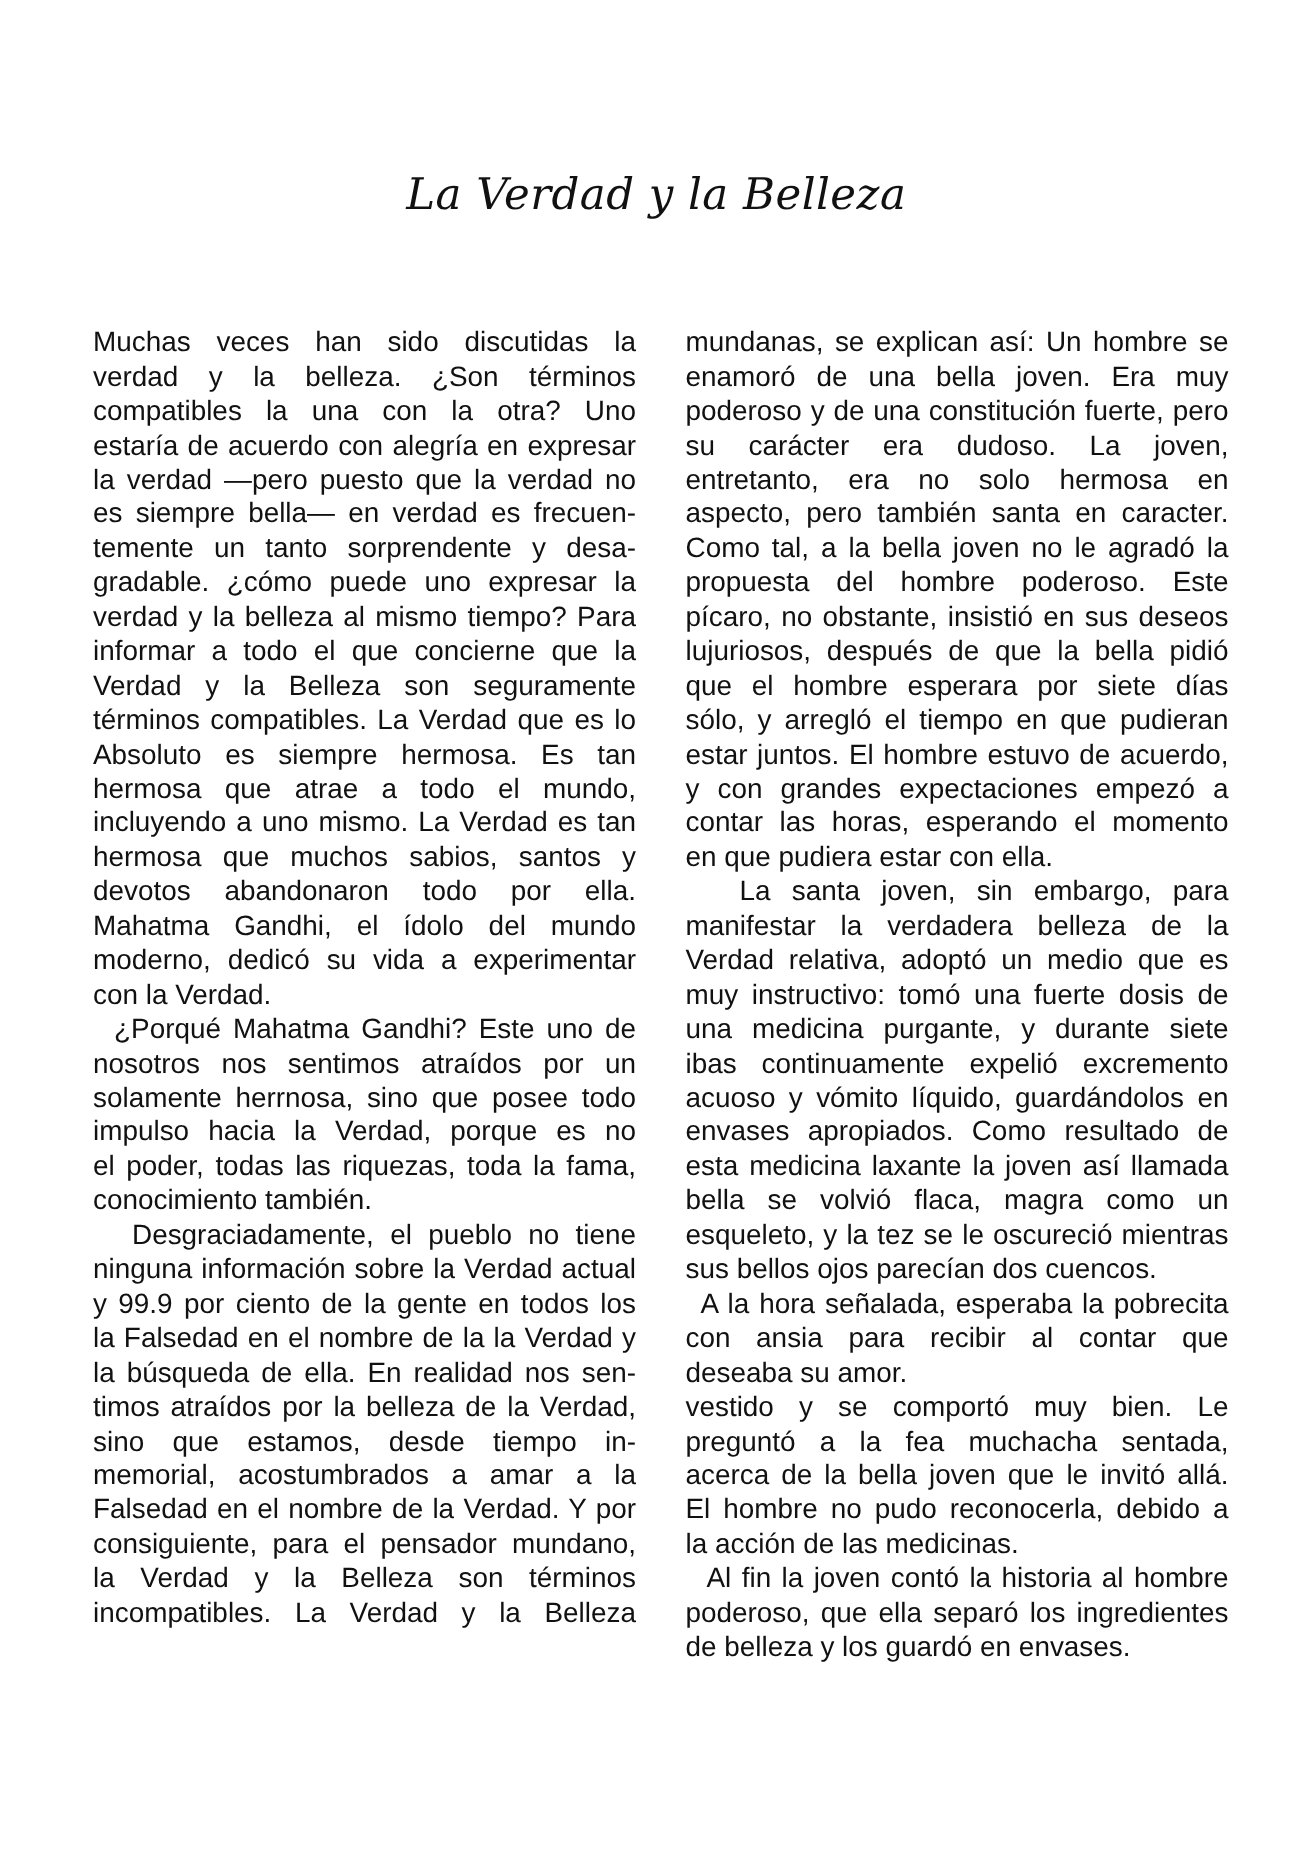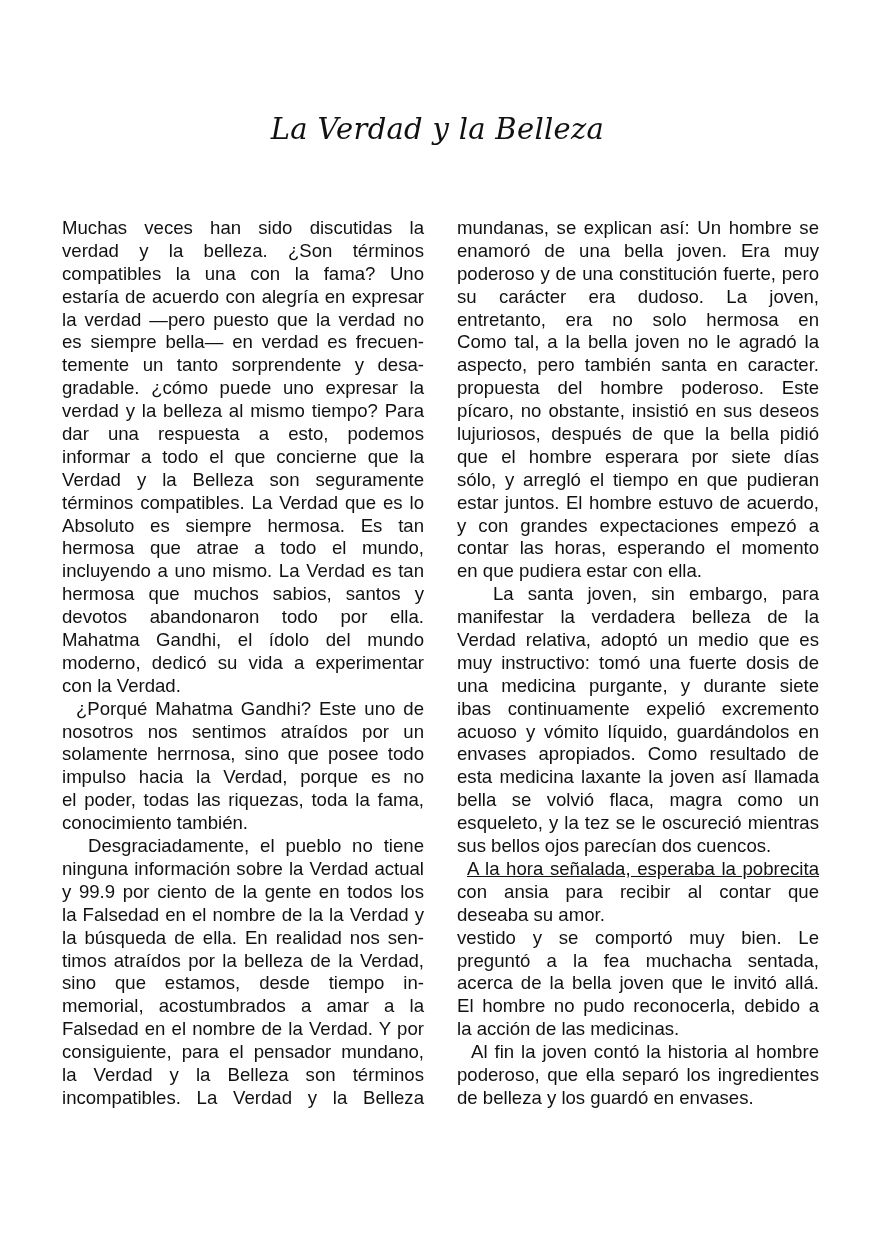--- a/index.html
+++ b/index.html
@@ -45,40 +45,39 @@
       text-align: justify;
       text-align-last: justify;
       height: 22.9px;
     }
     .line.last {
       text-align-last: left;
     }
     .indent-sm { padding-left: 14px; }
     .indent-md { padding-left: 26px; }
     .indent-lg { padding-left: 36px; }
-    .indent-xs { padding-left: 10px; text-decoration: underline; }
+    .indent-xs { padding-left: 10px; }
     .indent-xl { padding-left: 22px; }
   </style>
 </head>
 <body>
 
 <h1 class="page-title">La Verdad y la Belleza</h1>
 
 <div class="column col-left">
   <div>
     <span class="line">Muchas veces han sido discutidas la</span>
     <span class="line">verdad y la belleza. ¿Son términos</span>
-    <span class="line">compatibles la una con la fama? Uno</span>
+    <span class="line">compatibles la una con la otra? Uno</span>
     <span class="line">estaría de acuerdo con alegría en expresar</span>
     <span class="line">la verdad —pero puesto que la verdad no</span>
     <span class="line">es siempre bella— en verdad es frecuen-</span>
     <span class="line">temente un tanto sorprendente y desa-</span>
     <span class="line">gradable. ¿cómo puede uno expresar la</span>
     <span class="line">verdad y la belleza al mismo tiempo? Para</span>
-    <span class="line">dar una respuesta a esto, podemos</span>
     <span class="line">informar a todo el que concierne que la</span>
     <span class="line">Verdad y la Belleza son seguramente</span>
     <span class="line">términos compatibles. La Verdad que es lo</span>
     <span class="line">Absoluto es siempre hermosa. Es tan</span>
     <span class="line">hermosa que atrae a todo el mundo,</span>
     <span class="line">incluyendo a uno mismo. La Verdad es tan</span>
     <span class="line">hermosa que muchos sabios, santos y</span>
     <span class="line">devotos abandonaron todo por ella.</span>
     <span class="line">Mahatma Gandhi, el ídolo del mundo</span>
     <span class="line">moderno, dedicó su vida a experimentar</span>
@@ -108,22 +107,22 @@
   </div>
 </div>
 
 <div class="column col-right">
   <div>
     <span class="line">mundanas, se explican así: Un hombre se</span>
     <span class="line">enamoró de una bella joven. Era muy</span>
     <span class="line">poderoso y de una constitución fuerte, pero</span>
     <span class="line">su carácter era dudoso. La joven,</span>
     <span class="line">entretanto, era no solo hermosa en</span>
+    <span class="line">aspecto, pero también santa en caracter.</span>
     <span class="line">Como tal, a la bella joven no le agradó la</span>
-    <span class="line">aspecto, pero también santa en caracter.</span>
     <span class="line">propuesta del hombre poderoso. Este</span>
     <span class="line">pícaro, no obstante, insistió en sus deseos</span>
     <span class="line">lujuriosos, después de que la bella pidió</span>
     <span class="line">que el hombre esperara por siete días</span>
     <span class="line">sólo, y arregló el tiempo en que pudieran</span>
     <span class="line">estar juntos. El hombre estuvo de acuerdo,</span>
     <span class="line">y con grandes expectaciones empezó a</span>
     <span class="line">contar las horas, esperando el momento</span>
     <span class="line last">en que pudiera estar con ella.</span>
   </div>

